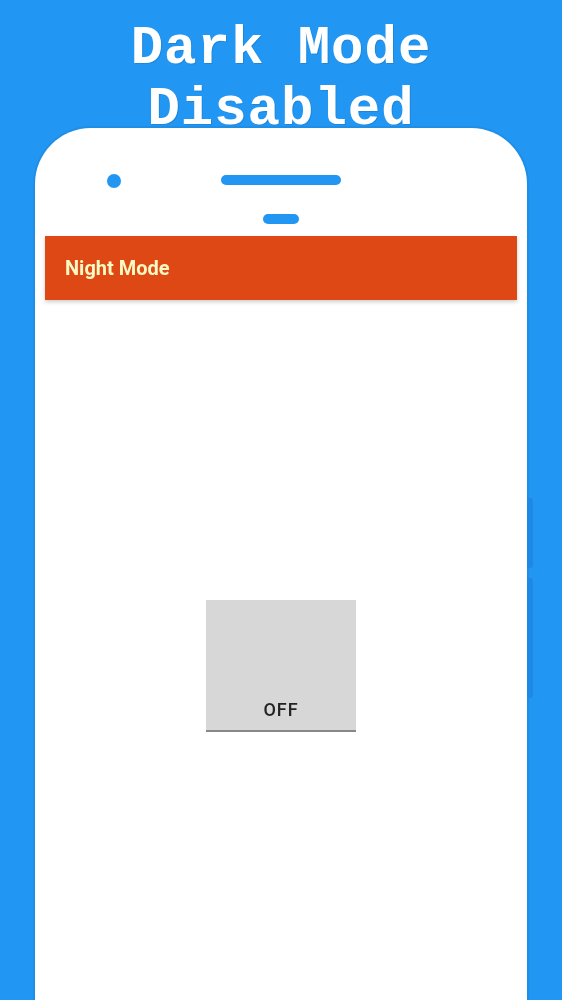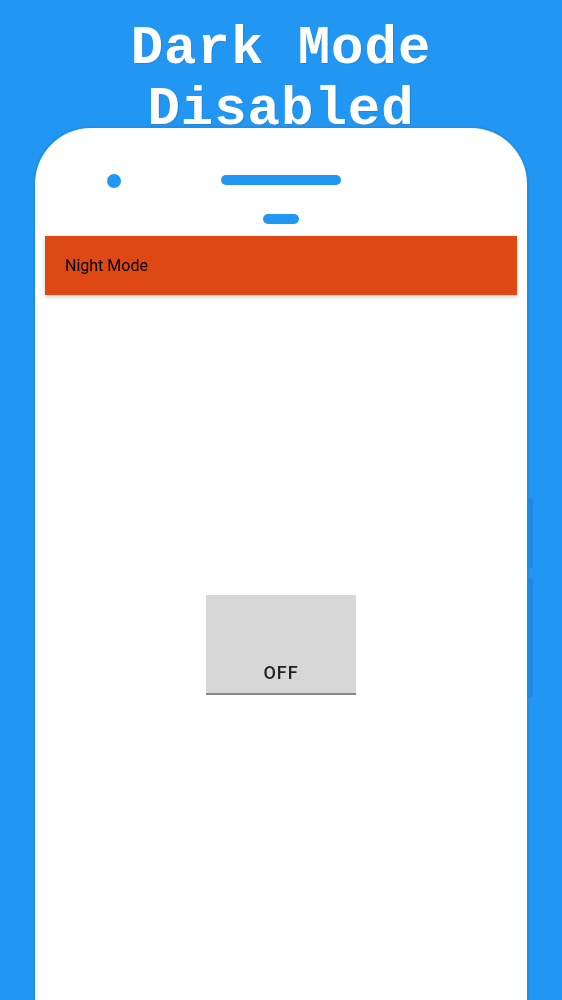--- a/index.html
+++ b/index.html
@@ -95,36 +95,36 @@
       position: absolute;
       top: 108px;
       left: 10px;
       right: 10px;
       bottom: 0;
       background: white;
     }
     
     .toolbar {
       background: #dd4814;
-      color: #000000;
+      color: #fef9c3;
       padding: 20px 20px;
-      font-size: 16px;
-      font-weight: 400;
+      font-size: 20px;
+      font-weight: 700;
       box-shadow: 0 2px 4px rgba(0,0,0,0.2);
     }
     
     .toggle-container {
       display: flex;
       justify-content: center;
       margin-top: 300px;
     }
     
     .toggle-button {
       width: 150px;
-      height: 100px;
+      height: 132px;
       background: #d7d7d7;
       border: none;
       border-bottom: 2px solid #888;
       display: flex;
       align-items: flex-end;
       justify-content: center;
       padding-bottom: 10px;
       font-size: 18px;
       font-weight: 500;
       letter-spacing: 1px;

